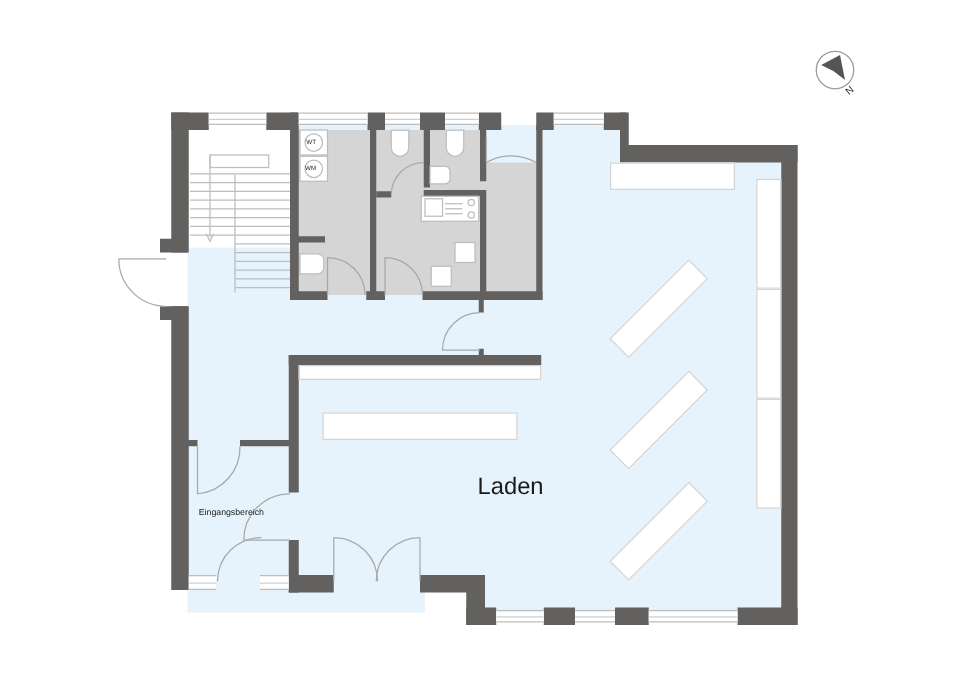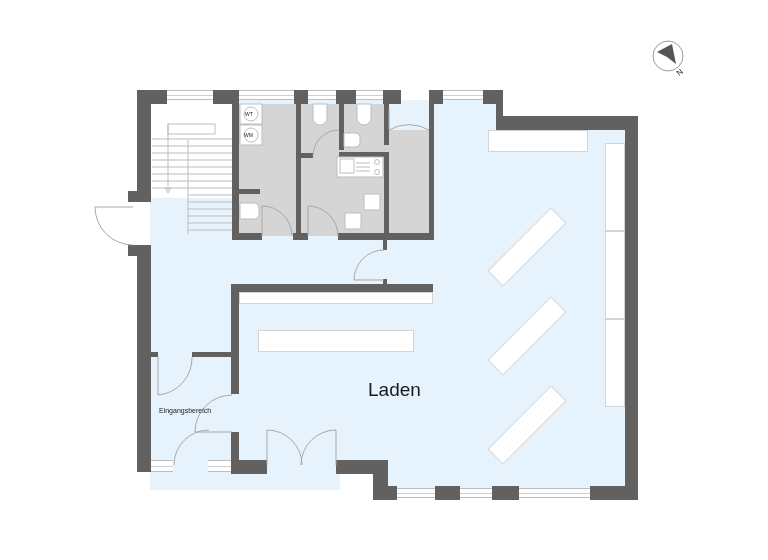--- a/index.html
+++ b/index.html
@@ -155,14 +155,14 @@
 
   <g>
     <circle cx="668" cy="56" r="15" fill="none" stroke="#9a9a9a" stroke-width="1"></circle>
     <path d="M672 44 L676 64 L667 57 L657 52 Z" fill="#555555"></path>
   </g>
 </svg>
 
 <span class="label" style="left:245px;top:111px;font-size:5px;">WT</span>
 <span class="label" style="left:244px;top:132px;font-size:5px;">WM</span>
 <span class="label" style="left:677px;top:68px;font-size:8px;transform:rotate(-40deg);">N</span>
-<span class="label" style="left:368px;top:379px;font-size:19px;">Laden</span>
+<span class="label" style="left:382px;top:379px;font-size:19px;">Laden</span>
 <span class="label" style="left:159px;top:407px;font-size:7px;">Eingangsbereich</span>
 
 </body></html>

